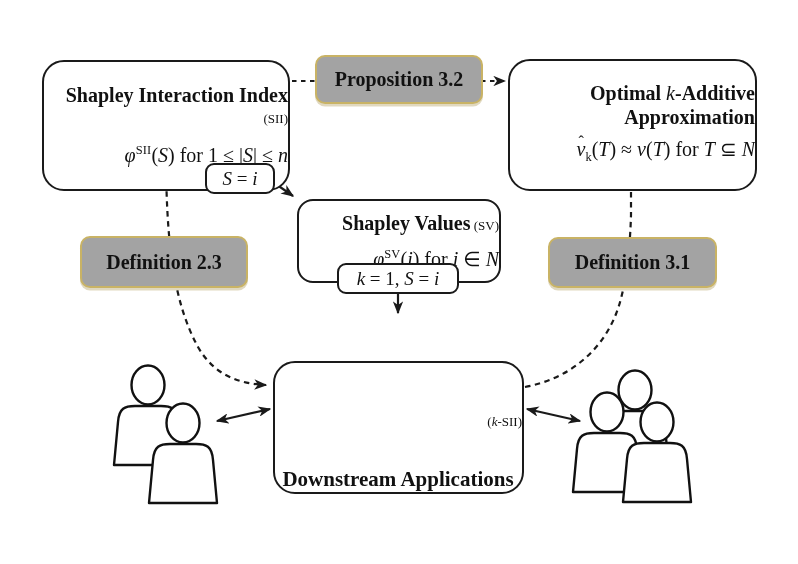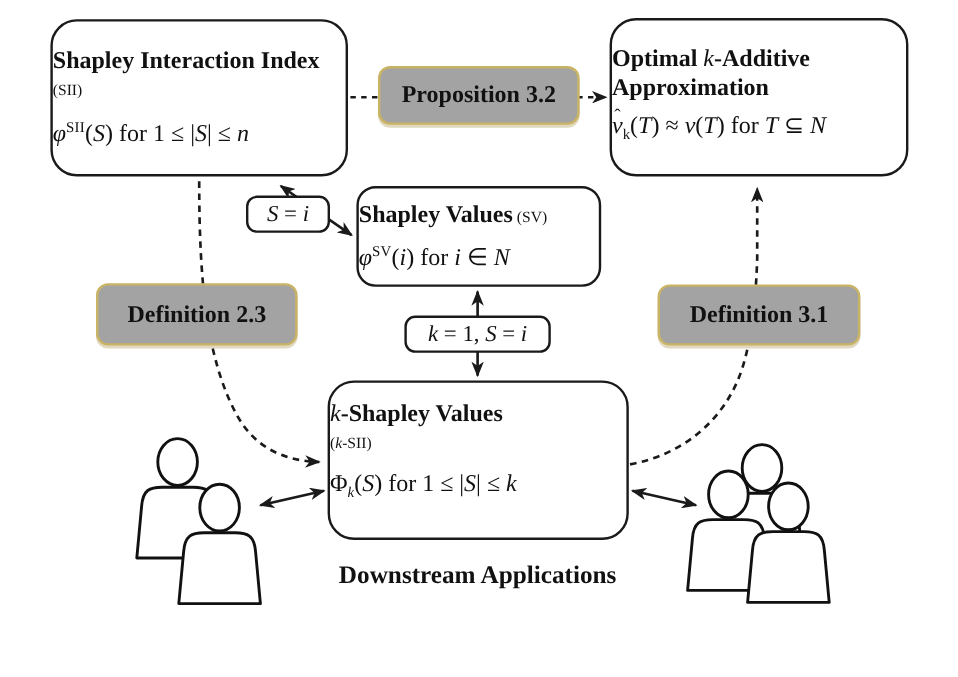--- a/index.html
+++ b/index.html
@@ -4,21 +4,21 @@
 <style>
   html,body{margin:0;padding:0;background:#ffffff;}
   .stage{
     position:relative;width:798px;height:564px;background:#ffffff;
     font-family:"Liberation Serif",serif;color:#111;overflow:hidden;
   }
   .layer{position:absolute;left:0;top:0;z-index:1;}
   .node{
     position:absolute;box-sizing:border-box;background:#fff;
     border:2.3px solid #1a1a1a;display:flex;flex-direction:column;
-    align-items:flex-start;justify-content:center;text-align:center;z-index:2;
+    align-items:flex-end;justify-content:center;text-align:center;z-index:2;margin-top:44px;
   }
   .node .title{font-weight:bold;font-size:20px;line-height:24px;white-space:nowrap;}
   .node .subtitle{font-size:13px;line-height:23px;white-space:nowrap;}
   .math{font-size:20px;line-height:25px;white-space:nowrap;font-style:normal;}
   .math i{font-style:italic;}
   .math sup{font-size:0.62em;font-style:normal;vertical-align:super;letter-spacing:0.2px;}
   .math sub{font-size:0.62em;vertical-align:sub;}
   .hatbox{position:relative;display:inline-block;}
   .hatbox .hat{position:absolute;left:0.12em;top:-0.5em;font-size:0.8em;font-style:normal;}
   .tag{
@@ -107,23 +107,21 @@
     <div class="math" style="margin-top:5px;"><i>φ</i><sup>SV</sup><span>(</span><i>i</i><span>) for </span><i>i</i><span> ∈ </span><i>N</i></div>
   </div>
 
   <div class="node" style="left:508px;top:15px;width:249px;height:132px;border-radius:22px;">
     <div class="title"><span>Optimal </span><span class="bi">k</span><span>-Additive</span></div>
     <div class="title">Approximation</div>
     <div class="math" style="margin-top:8px;"><span class="hatbox"><span class="hat">ˆ</span><i>ν</i></span><sub>k</sub><span>(</span><i>T</i><span>) ≈ </span><i>ν</i><span>(</span><i>T</i><span>) for </span><i>T</i><span> ⊆ </span><i>N</i></div>
   </div>
 
   <div class="node" style="left:273px;top:317px;width:251px;height:133px;border-radius:22px;padding-bottom:12px;">
-    <div class="title"><span class="bi">k</span><span>-Shapley Values</span></div>
     <div class="subtitle"><span>(</span><span class="bi">k</span><span>-SII)</span></div>
-    <div class="math" style="margin-top:11px;"><span>Φ</span><sub><i>k</i></sub><span>(</span><i>S</i><span>) for 1 ≤ |</span><i>S</i><span>| ≤ </span><i>k</i></div>
   </div>
 
   <div class="tag" style="left:315px;top:55px;width:168px;height:49px;">
     <span>Proposition 3.2</span>
   </div>
   <div class="tag" style="left:80px;top:236px;width:168px;height:52px;">
     <span>Definition 2.3</span>
   </div>
   <div class="tag" style="left:548px;top:237px;width:169px;height:51px;">
     <span>Definition 3.1</span>

